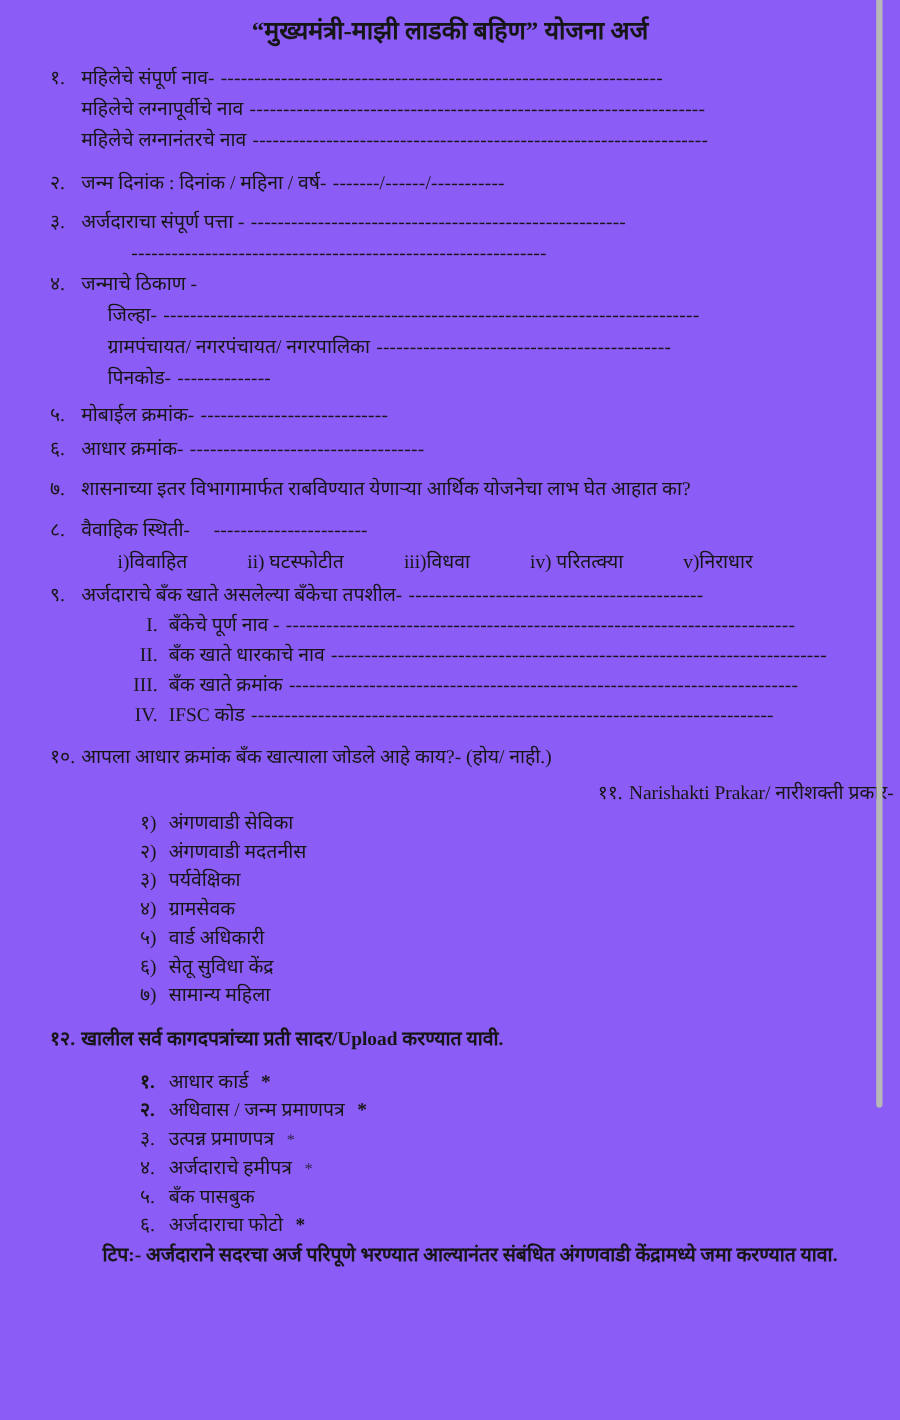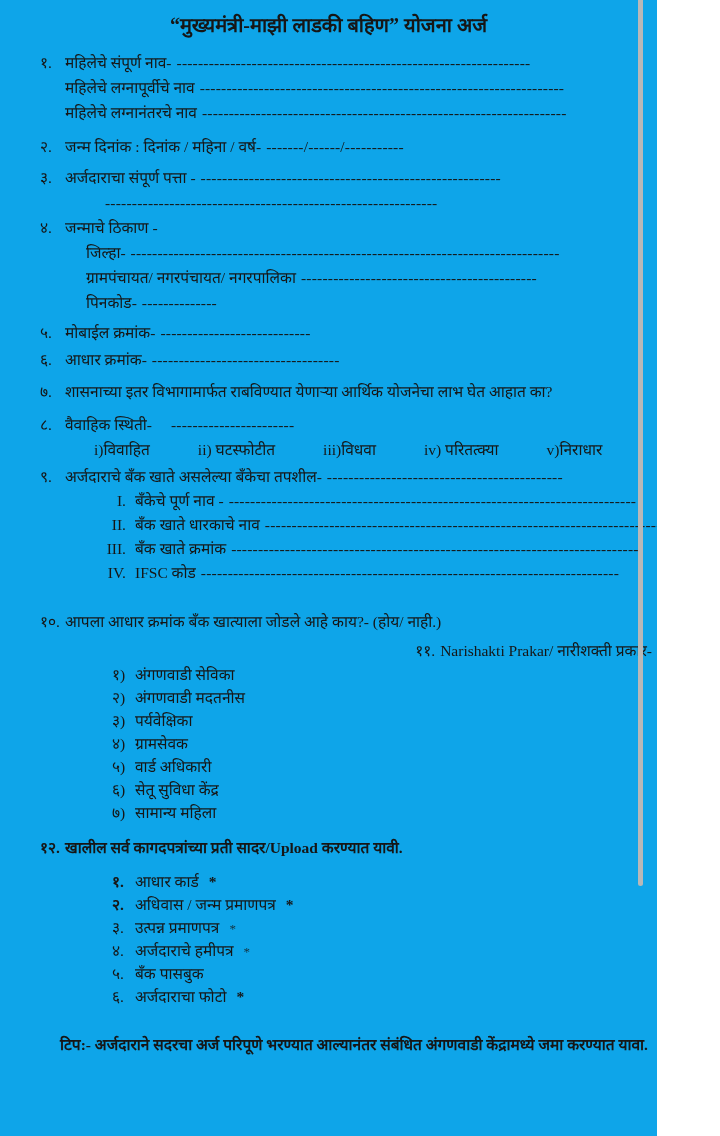--- a/index.html
+++ b/index.html
@@ -2,23 +2,23 @@
 <html><head>
 <meta charset="utf-8">
 <style>
   html, body {
     margin: 0;
     padding: 0;
     background: #ffffff;
   }
   .page {
     position: relative;
-    width: 657px;
+    width: 720px;
     height: 1136px;
-    background: #0ea5e9;
+    background: #8b5cf6;
     overflow: hidden;
     color: #161616;
     font-family: "Liberation Serif", "DejaVu Serif", serif;
   }
   .title {
     margin: 10px 0 0 0;
     text-align: center;
     font-size: 20px;
     font-weight: 700;
     line-height: 30px;
@@ -52,21 +52,20 @@
     display: flex;
     gap: 48px;
   }
   .roman { margin-left: 56px; height: 24px; line-height: 24px; }
   .roman .num { min-width: 30px; text-align: right; margin-right: 9px; }
   .paren, .doc { margin-left: 72px; height: 23px; line-height: 23px; }
   .paren .num, .doc .num { min-width: 23px; }
   .star { margin-left: 5px; font-weight: 700; }
   .star.thin { font-weight: 400; opacity: 0.8; font-size: 13px; }
   .footer {
-    margin-top: 24px;
     padding: 0 28px 0 60px;
     text-align: center;
     font-size: 15.5px;
     font-weight: 700;
     line-height: 25px;
     white-space: nowrap;
   }
   .scan-edge {
     position: absolute;
     top: 0;
@@ -169,21 +168,21 @@
       <div class="row roman">
         <span class="num">III.</span>
         <span class="text">बँक खाते क्रमांक</span>
         <span class="dashes">----------------------------------------------------------------------------</span>
       </div>
       <div class="row roman">
         <span class="num">IV.</span>
         <span class="text">IFSC कोड</span>
         <span class="dashes">------------------------------------------------------------------------------</span>
       </div>
-      <div class="row item" style="margin-top: 24px; align-items: center;">
+      <div class="row item" style="margin-top: 8px; align-items: center;">
         <span class="num">१०.</span>
         <span class="text">आपला आधार क्रमांक बँक खात्याला जोडले आहे काय?- (होय/ नाही.)</span>
       </div>
       <div class="row item" style="margin-top: 4px; justify-content: flex-end;">
         <span class="num">११.</span>
         <span class="text">Narishakti Prakar/ नारीशक्ती प्रकार-</span>
       </div>
       <div class="row paren">
         <span class="num">१)</span>
         <span class="text">अंगणवाडी सेविका</span>

